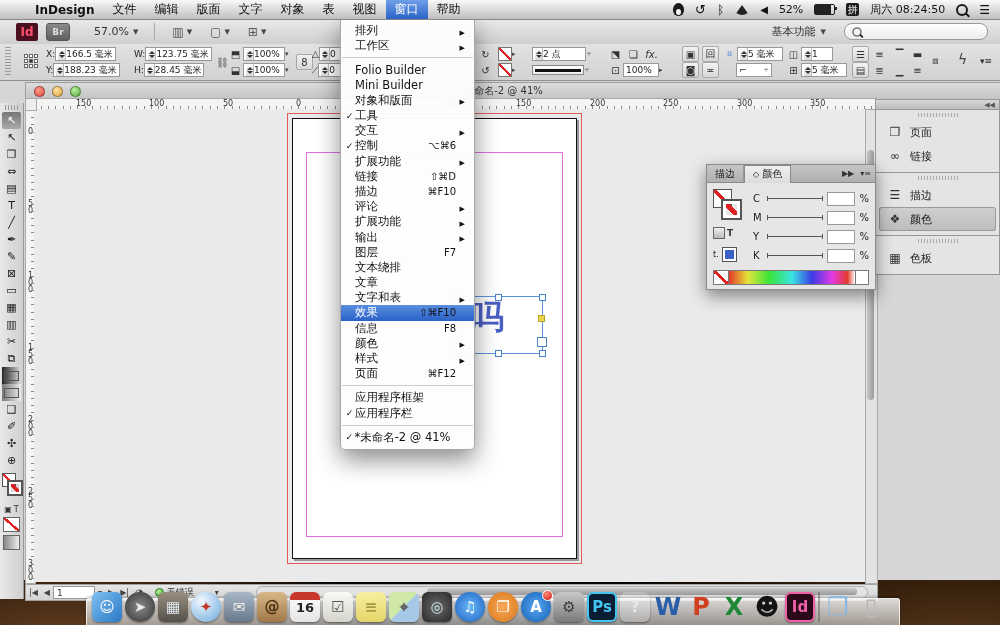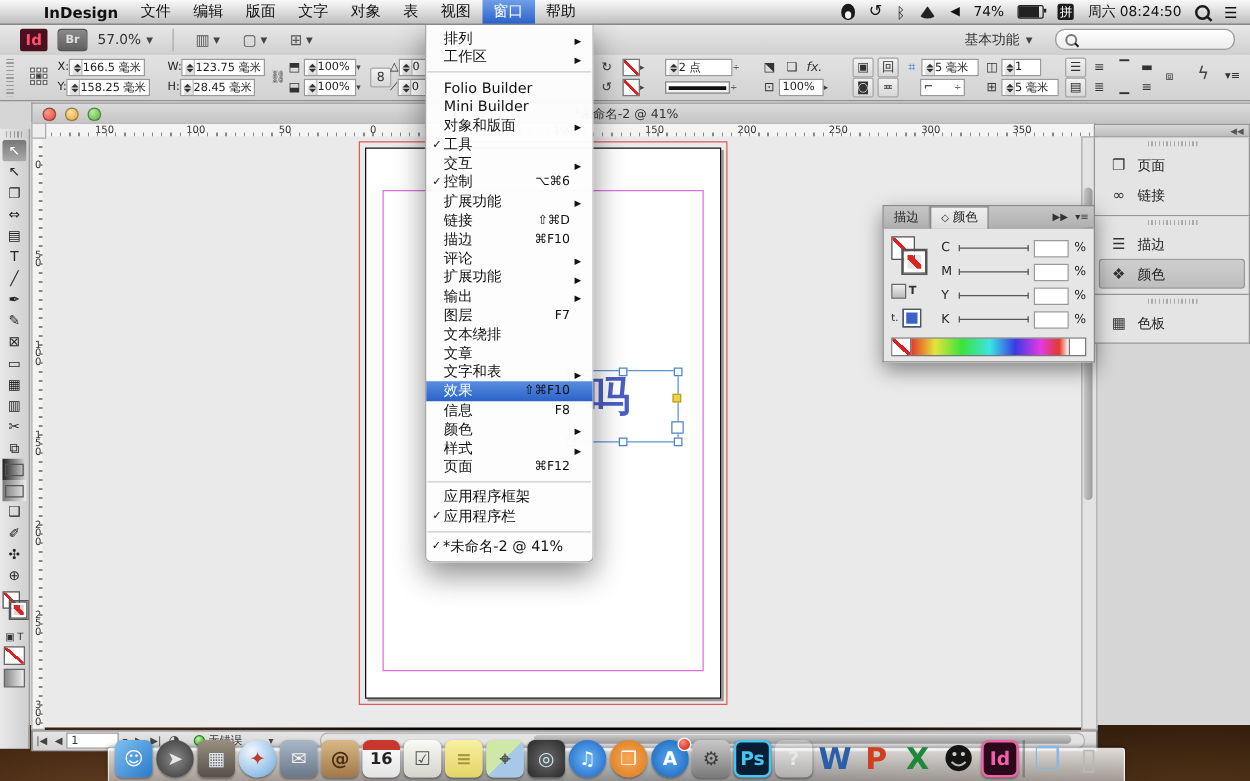--- a/index.html
+++ b/index.html
@@ -28,21 +28,21 @@
   .mag{width:8px;height:8px;border:2px solid #1a1a1a;border-radius:50%;position:relative}
   .mag::after{content:"";position:absolute;width:5px;height:2px;background:#1a1a1a;transform:rotate(45deg);right:-4px;bottom:-2px}
   
   #frame{position:absolute;left:0;top:19px;width:1000px;height:561px;background:#d6d6d6}
   #appbar{position:absolute;left:0;top:0;width:1000px;height:25px;
     background:linear-gradient(#e9e9e9,#cfcfcf);border-bottom:1px solid #9e9e9e;
     display:flex;align-items:center;font-size:11px;color:#333}
   .idlogo{width:22px;height:18px;background:#4a1020;color:#ff4f6e;font-weight:bold;font-size:12px;
     display:flex;align-items:center;justify-content:center;border-radius:2px;margin:0 8px 0 16px}
   .brbtn{width:22px;height:16px;background:linear-gradient(#8a8a8a,#5f5f5f);color:#ddd;font-size:9px;font-weight:bold;
-    display:flex;align-items:center;justify-content:center;border:1px solid #555;border-radius:3px;}
+    display:flex;align-items:center;justify-content:center;border:1px solid #555;border-radius:3px;margin-right:16px}
   .zoomdd{display:flex;align-items:center;gap:4px;padding:0 8px}
   .ddcaret{font-size:7px;color:#444}
   .vsep{width:1px;height:18px;background:#aaa;margin:0 8px}
   .viewbtn{display:flex;align-items:center;gap:3px;padding:0 9px;font-size:12px;color:#555}
   .wsswitch{display:flex;align-items:center;gap:5px;margin-left:auto}
   .searchbox{width:130px;height:15px;background:linear-gradient(#fff,#ececec);border:1px solid #9a9a9a;border-radius:8px;
     display:flex;align-items:center;gap:4px;padding:0 6px;margin:0 12px 0 18px;color:#777}
   .searchbox .mag{border-color:#777;transform:scale(.8)}
   
   #cpanel{position:absolute;left:0;top:25px;width:1000px;height:36px;background:linear-gradient(#e2e2e2,#d2d2d2);
@@ -238,21 +238,21 @@
           <span>帮助</span>
         </span>
       </span>
   </div>
   <div class="mb-right">
     <span class="penguin"></span>
     <span style="font-size:13px">↺</span>
     <span style="font-size:12px">ᛒ</span>
     <span class="wifi"></span>
     <span style="font-size:10px">◀</span>
-    <span>74%</span>
+    <span>52%</span>
     <span class="batt"></span>
     <span class="pinyin">拼</span>
     <span>周六 08:24:50</span>
     <span class="mag"></span>
     <span style="font-size:12px">☰</span>
   </div>
 </div>
 
 <div id="frame">
 
@@ -301,21 +301,21 @@
           <span>166.5 毫米</span>
         </span>
     </div>
     <div class="cpf" style="left:46px;top:19px">
       <span>Y:</span>
       <span class="fld">
           <span class="st">
             <i class="u"></i>
             <i class="d"></i>
           </span>
-          <span>158.25 毫米</span>
+          <span>188.23 毫米</span>
         </span>
     </div>
     <div class="cpf" style="left:134px;top:3px">
       <span>W:</span>
       <span class="fld">
           <span class="st">
             <i class="u"></i>
             <i class="d"></i>
           </span>
           <span>123.75 毫米</span>

